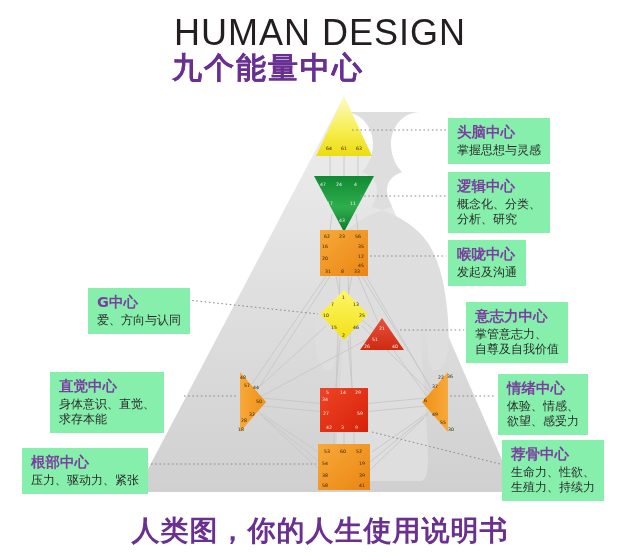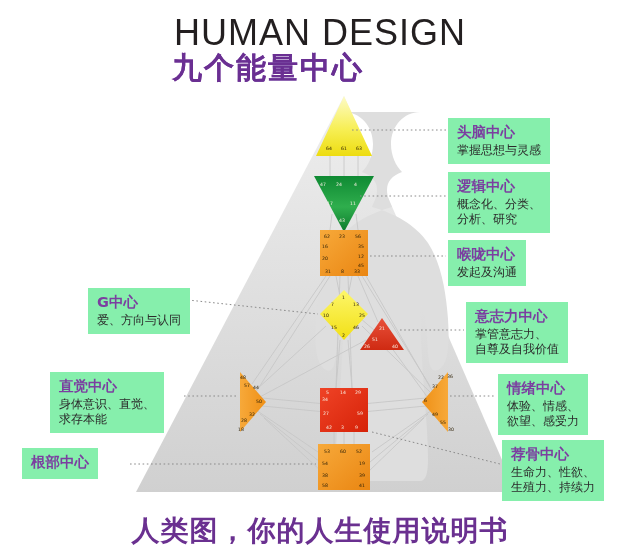--- a/index.html
+++ b/index.html
@@ -377,16 +377,17 @@
   </div>
 
   <div class="label-box" id="lbl-spleen">
     <div class="label-title">直觉中心</div>
     <div class="label-desc">身体意识、直觉、
 求存本能</div>
   </div>
 
   <div class="label-box" id="lbl-root">
     <div class="label-title">根部中心</div>
+    <div class="label-desc">压力、驱动力、紧张</div>
   </div>
 
   <div class="caption">人类图，你的人生使用说明书</div>
 </div>
 
 </body></html>

